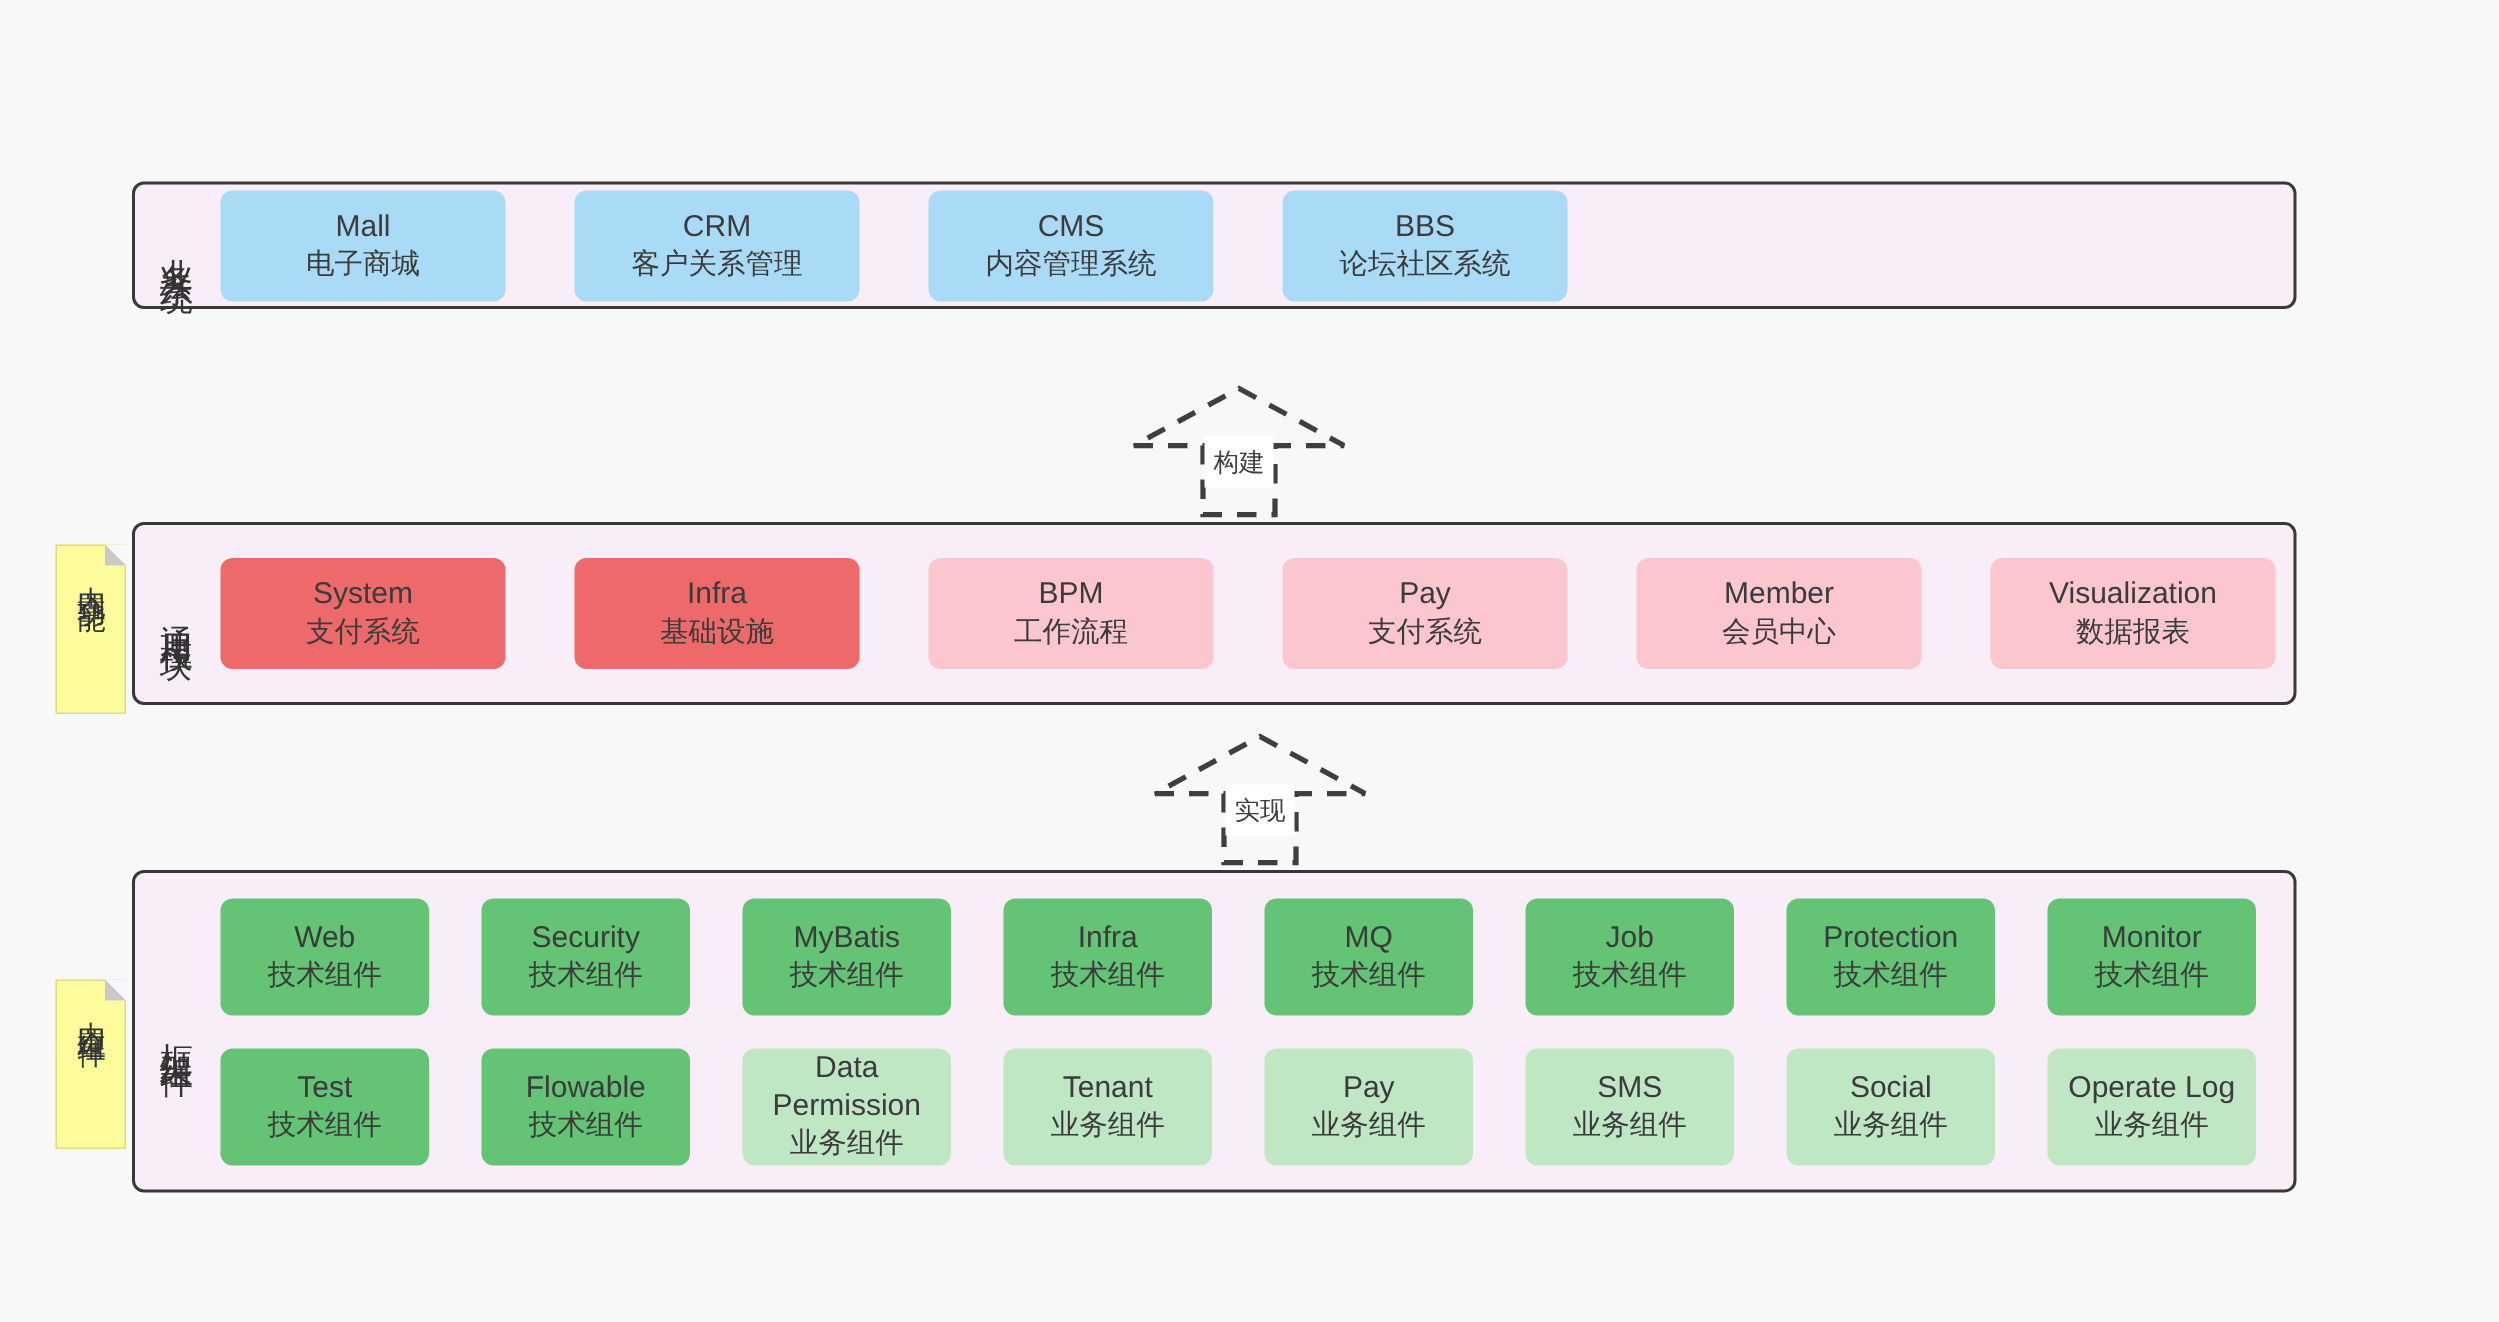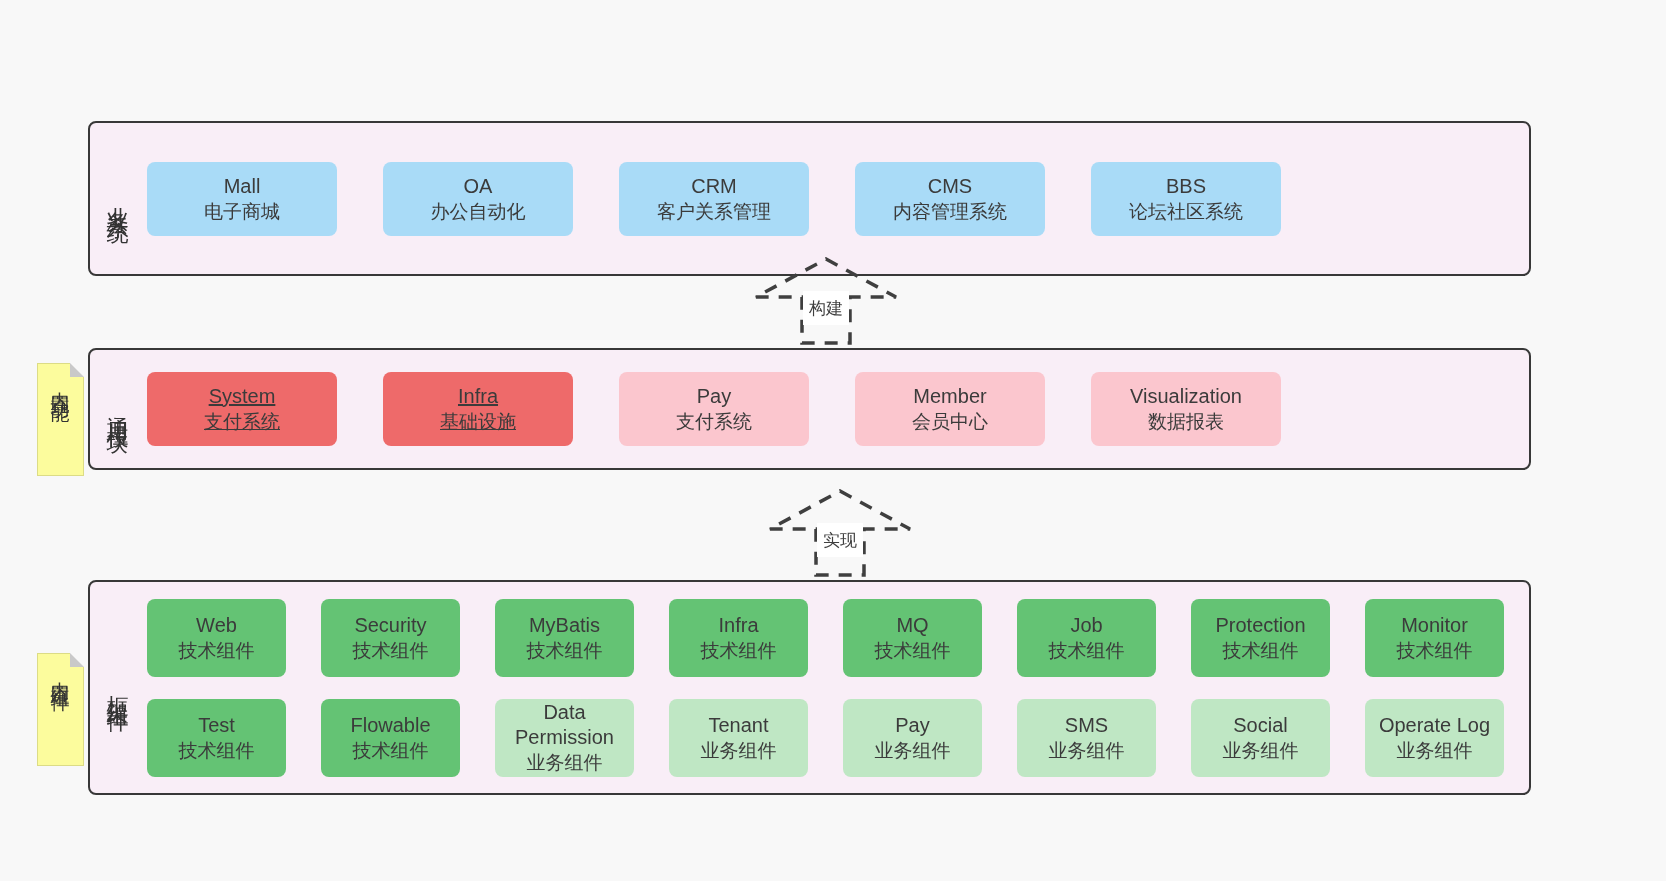--- a/index.html
+++ b/index.html
@@ -10,21 +10,21 @@
   }
   .stage{position:relative;width:1666px;height:881px;background:var(--page-bg,#f8f8f8);color:#3b3b3b;}
 
   
   .layer{
     position:absolute;left:88px;width:1443px;
     background:var(--panel,#f9eef7);
     border:2px solid #383838;border-radius:8px;
     box-sizing:border-box;
   }
-  .layer-business{top:121px;height:155px;}
+  .layer-business{top:121px;height:85px;}
   .layer-modules{top:348px;height:122px;}
   .layer-framework{top:580px;height:215px;}
 
   .layer-label{
     position:absolute;left:14px;top:50%;transform:translateY(-50%);
     writing-mode:vertical-rl;text-orientation:upright;
     font-size:22px;letter-spacing:5px;color:#333;line-height:1.25;
     white-space:nowrap;
   }
 
@@ -40,21 +40,21 @@
     display:flex;flex-direction:column;align-items:center;justify-content:center;
     text-align:center;padding:2px 6px;
   }
   .layer-business .box,.layer-modules .box{width:190px;height:74px;flex:0 0 190px;}
   .layer-framework .box{width:139px;height:78px;flex:0 0 139px;}
 
   .box-title{font-size:20px;line-height:25px;color:#3b3b3b;}
   .box-subtitle{font-size:19px;line-height:25px;color:#3b3b3b;}
 
   .v-blue{background:var(--blue,#a9dbf7);}
-  .v-red{background:var(--red,#ee6a6a);text-decoration:underline;}
+  .v-red{background:var(--red,#ee6a6a);}
   .v-pink{background:var(--pink,#fbc6ce);}
   .v-green{background:var(--green,#64c374);text-align:center;}
   .v-lightgreen{background:var(--lightgreen,#bfe7c4);}
 
   
   .note{
     position:absolute;left:37px;width:47px;height:113px;
     background:var(--yellow,#fcfc9d);border:1px solid #dcdc86;box-sizing:border-box;
   }
   .note-1{top:363px;}
@@ -84,24 +84,20 @@
 
   <section class="layer layer-business">
     <div class="layer-label">业务系统</div>
     <div class="rows">
         <div class="box-row">
           <div class="box v-blue">
             <div class="box-title">Mall</div>
             <div class="box-subtitle">电子商城</div>
           </div>
           <div class="box v-blue">
-            <div class="box-title">OA</div>
-            <div class="box-subtitle">办公自动化</div>
-          </div>
-          <div class="box v-blue">
             <div class="box-title">CRM</div>
             <div class="box-subtitle">客户关系管理</div>
           </div>
           <div class="box v-blue">
             <div class="box-title">CMS</div>
             <div class="box-subtitle">内容管理系统</div>
           </div>
           <div class="box v-blue">
             <div class="box-title">BBS</div>
             <div class="box-subtitle">论坛社区系统</div>
@@ -127,20 +123,24 @@
         <div class="box-row">
           <div class="box v-red">
             <div class="box-title">System</div>
             <div class="box-subtitle">支付系统</div>
           </div>
           <div class="box v-red">
             <div class="box-title">Infra</div>
             <div class="box-subtitle">基础设施</div>
           </div>
           <div class="box v-pink">
+            <div class="box-title">BPM</div>
+            <div class="box-subtitle">工作流程</div>
+          </div>
+          <div class="box v-pink">
             <div class="box-title">Pay</div>
             <div class="box-subtitle">支付系统</div>
           </div>
           <div class="box v-pink">
             <div class="box-title">Member</div>
             <div class="box-subtitle">会员中心</div>
           </div>
           <div class="box v-pink">
             <div class="box-title">Visualization</div>
             <div class="box-subtitle">数据报表</div>

